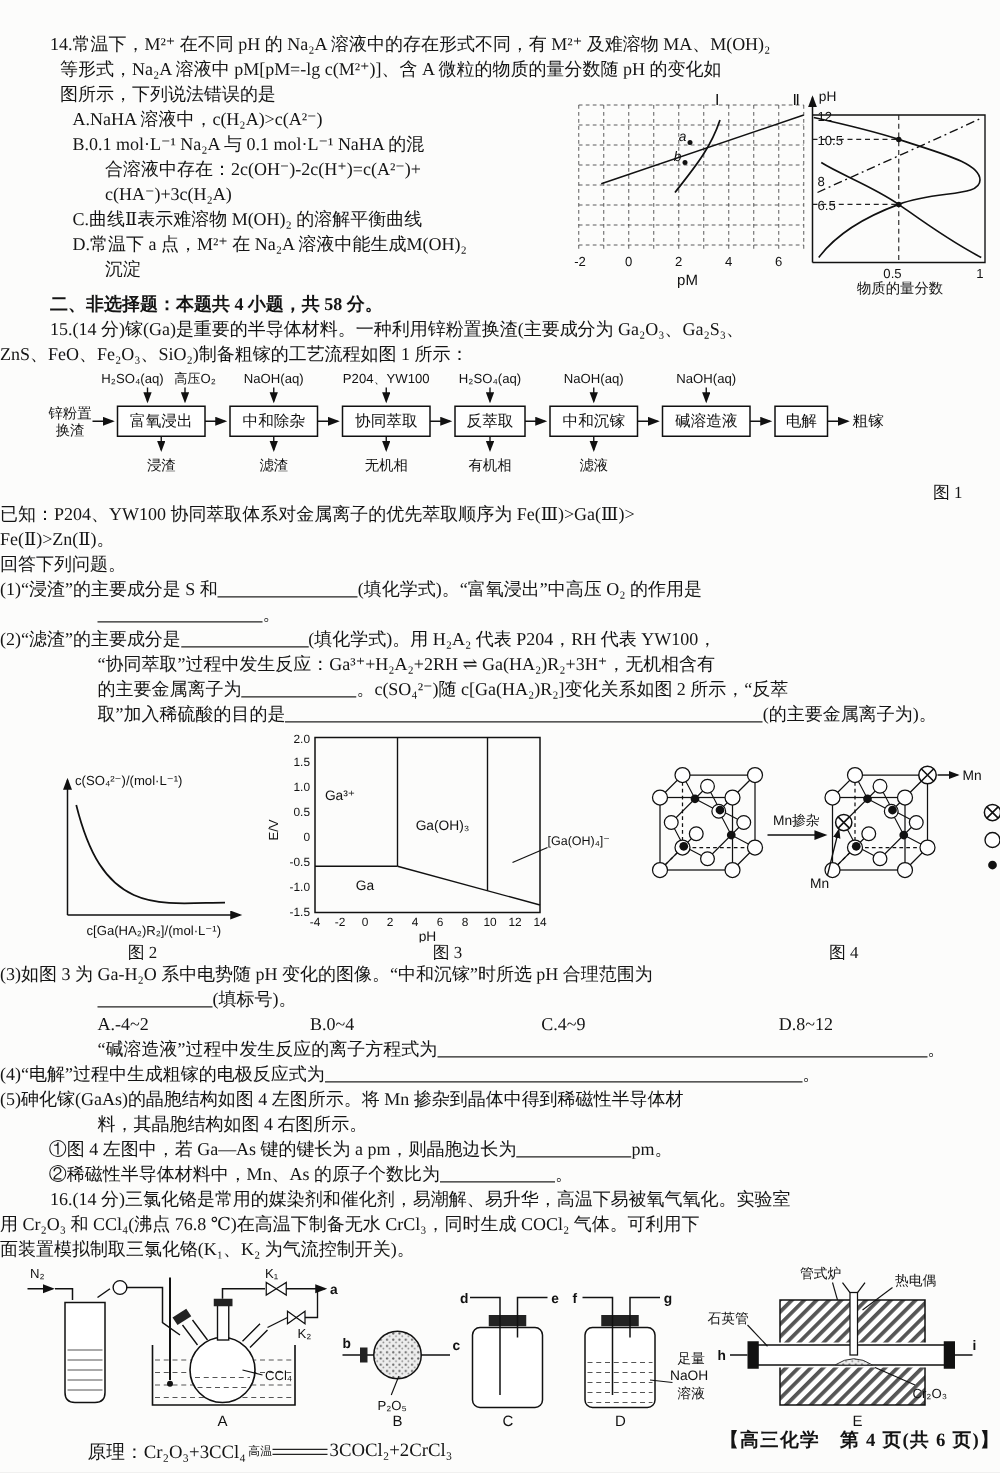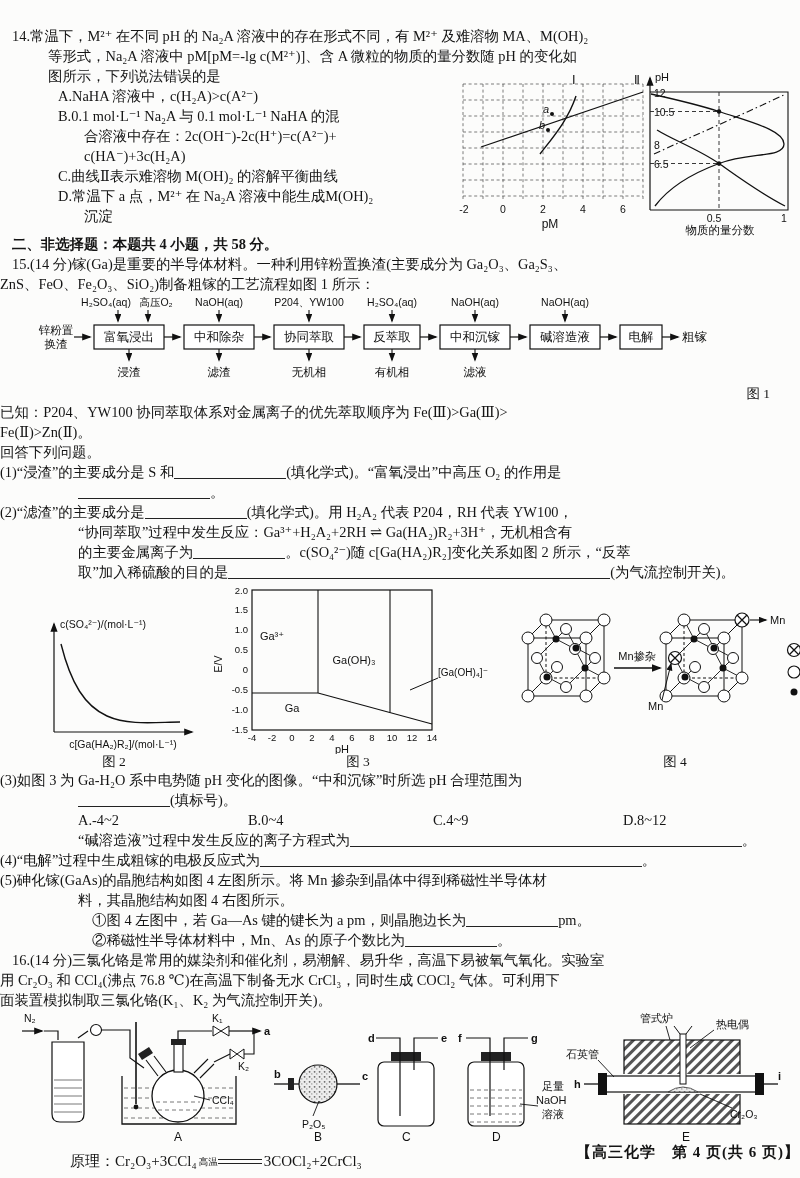--- a/index.html
+++ b/index.html
@@ -1,21 +1,21 @@
 <!DOCTYPE html>
 <html><head>
 <meta charset="utf-8">
 <style>
   html,body{margin:0;padding:0;background:#e8e8e6;}
   .page{position:relative;width:800px;height:1178px;margin:0 auto;background:#fcfcfb;
         font-family:"Liberation Serif","DejaVu Serif",serif;color:#141414;overflow:hidden;
         padding-top:26px;box-sizing:border-box;}
   .ln{font-size:14.4px;line-height:20px;white-space:nowrap;}
-  .pl28{padding-left:12px}.pl48{padding-left:48px}.pl52{}
-  .pl58{padding-left:58px}.pl78{padding-left:78px}.pl84{padding-left:84px}.pl92{padding-left:92px}
+  .pl28{padding-left:40px}.pl48{padding-left:48px}.pl52{}
+  .pl58{padding-left:58px}.pl78{padding-left:78px}.pl84{padding-left:84px}.pl92{padding-left:39px}
   .bl{display:inline-block;border-bottom:1.2px solid #222;height:13px;vertical-align:-2px}
   .q14wrap{position:relative;height:208px;}
   .q14fig{position:absolute;top:44px;right:4px;}
   .figrow{display:flex;align-items:flex-end;margin-left:28px;gap:10px;margin-top:2px;}
   .figcol{display:flex;flex-direction:column;align-items:center;}
   .figcap{font-size:13.5px;text-align:right;line-height:16px;}
   .optrow{display:flex;}
   .optrow span{display:inline-block;}
   .o1{width:170px}.o2{width:185px}.o3{width:190px}
   .flowwrap{margin-left:26px;}
@@ -190,21 +190,21 @@
     </div>
 
     <div class="ln pl52">
       <span>(2)“滤渣”的主要成分是</span><span class="bl" style="width:102px"></span><span>(填化学式)。用 H₂A₂ 代表 P204，RH 代表 YW100，</span>
     </div>
     <div class="ln pl78">“协同萃取”过程中发生反应：Ga³⁺+H₂A₂+2RH ⇌ Ga(HA₂)R₂+3H⁺，无机相含有</div>
     <div class="ln pl78">
       <span>的主要金属离子为</span><span class="bl" style="width:92px"></span><span>。c(SO₄²⁻)随 c[Ga(HA₂)R₂]变化关系如图 2 所示，“反萃</span>
     </div>
     <div class="ln pl78">
-      <span>取”加入稀硫酸的目的是</span><span class="bl" style="width:382px"></span><span>(为气流控制开关)。</span>
+      <span>取”加入稀硫酸的目的是</span><span class="bl" style="width:382px"></span><span>(的主要金属离子为)。</span>
     </div>
 
     <div class="figrow">
       <div class="figcol">
         <svg width="172" height="142" viewBox="0 0 172 142">
           <line x1="26" y1="120" x2="26" y2="12" stroke="#111" stroke-width="1.2" marker-end="url(#arr)"></line>
           <line x1="26" y1="120" x2="164" y2="120" stroke="#111" stroke-width="1.2" marker-end="url(#arr)"></line>
           <text x="32" y="16" font-size="10.5">c(SO₄²⁻)/(mol·L⁻¹)</text>
           <path d="M33,32 C43,72 57,94 79,104 S130,110 152,110" fill="none" stroke="#111" stroke-width="1.4"></path>
           <text x="95" y="136" font-size="10.5" text-anchor="middle">c[Ga(HA₂)R₂]/(mol·L⁻¹)</text>

